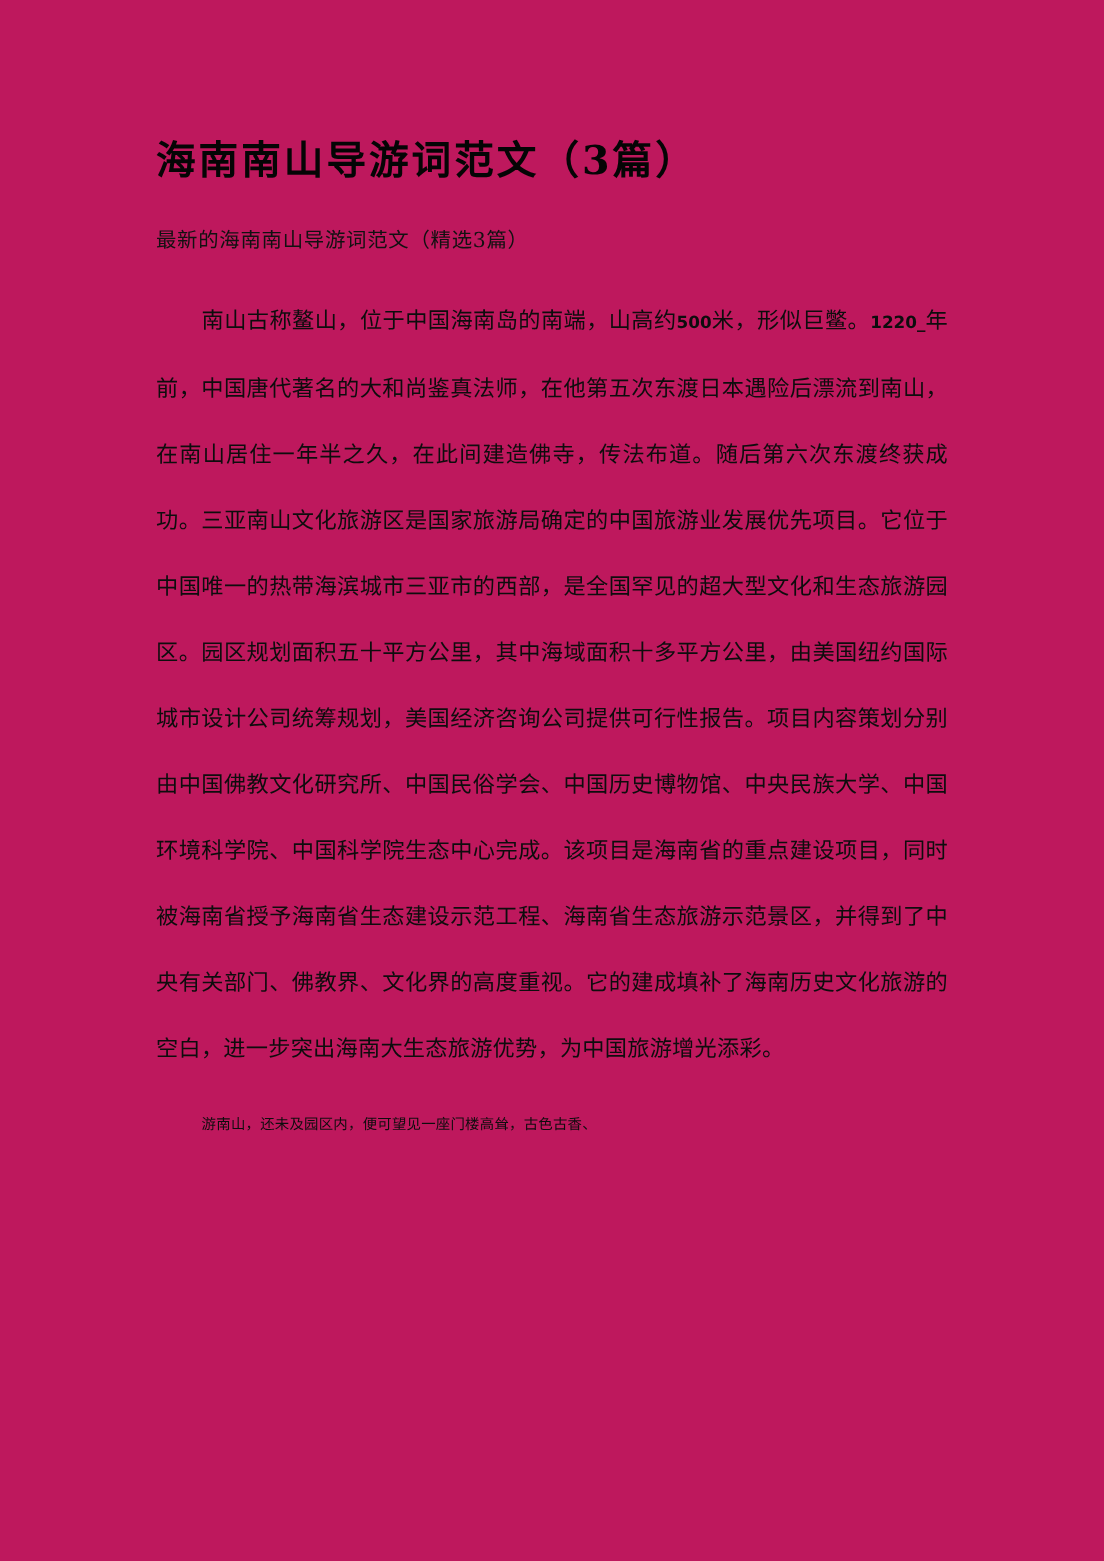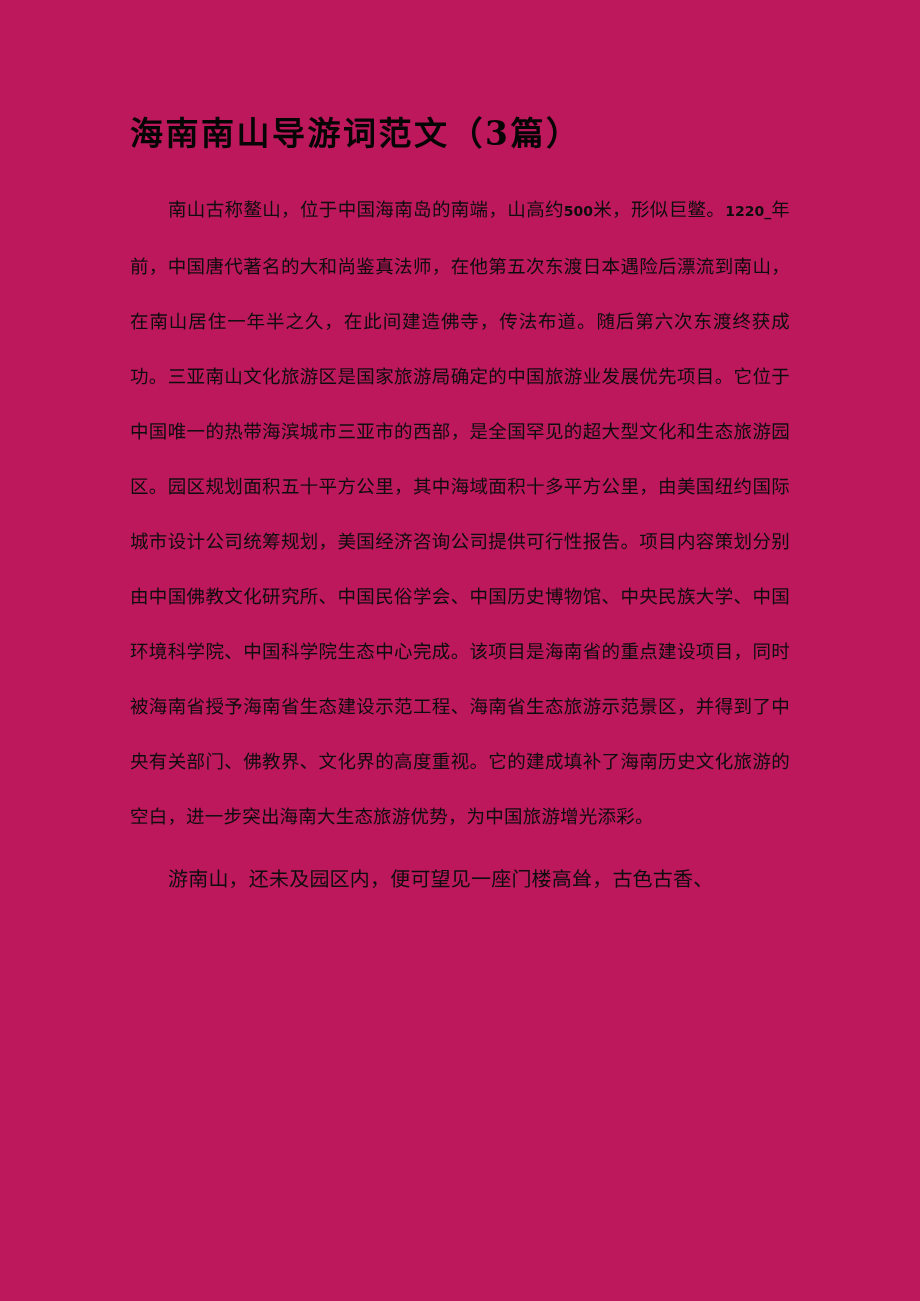--- a/index.html
+++ b/index.html
@@ -96,21 +96,21 @@
 
   .para-body .num {
     font-family: "DejaVu Sans", "Liberation Sans", sans-serif;
     font-weight: 700;
     font-size: 14px;
     letter-spacing: 0;
   }
 
   
   .para-lead {
-    font-size: 20px;
+    font-size: 12px;
     font-weight: 400;
     line-height: 46px;
     letter-spacing: 0.2px;
     margin: 0;
     padding-top: 12px;
     text-indent: 38px;
     color: #0d0d0d;
     white-space: nowrap;
   }
 
@@ -130,20 +130,21 @@
   }
 </style>
 </head>
 <body>
 
 <div class="page">
   <div class="content">
 
     <h1 class="doc-title">海南南山导游词范文（3篇）</h1>
 
+    <p class="doc-subtitle">最新的海南南山导游词范文（精选3篇）</p>
 
 
 
 
     <p class="para-body gap-3"><span>南山古称鳌山，位于中国海南岛的南端，山高约</span><span class="num">500</span><span>米，形似巨鳖。</span><span class="num">1220_</span><span>年前，中国唐代著名的大和尚鉴真法师，在他第五次东渡日本遇险后漂流到南山，在南山居住一年半之久，在此间建造佛寺，传法布道。随后第六次东渡终获成功。三亚南山文化旅游区是国家旅游局确定的中国旅游业发展优先项目。它位于中国唯一的热带海滨城市三亚市的西部，是全国罕见的超大型文化和生态旅游园区。园区规划面积五十平方公里，其中海域面积十多平方公里，由美国纽约国际城市设计公司统筹规划，美国经济咨询公司提供可行性报告。项目内容策划分别由中国佛教文化研究所、中国民俗学会、中国历史博物馆、中央民族大学、中国环境科学院、中国科学院生态中心完成。该项目是海南省的重点建设项目，同时被海南省授予海南省生态建设示范工程、海南省生态旅游示范景区，并得到了中央有关部门、佛教界、文化界的高度重视。它的建成填补了海南历史文化旅游的空白，进一步突出海南大生态旅游优势，为中国旅游增光添彩。</span></p>
 
     <p class="para-lead">游南山，还未及园区内，便可望见一座门楼高耸，古色古香、</p>
 
 
   </div>

